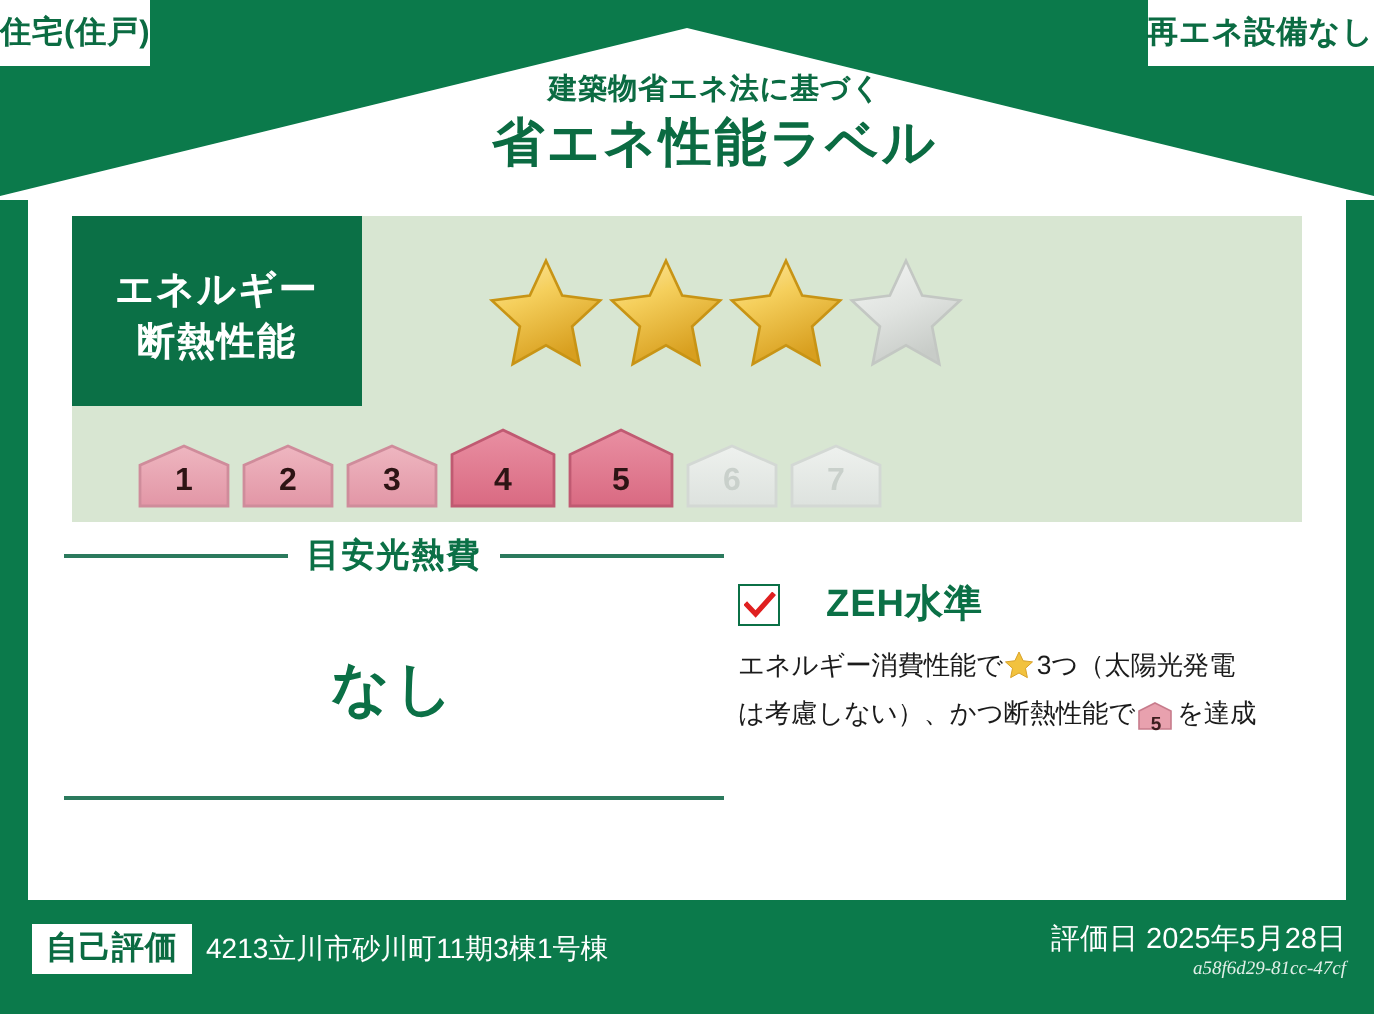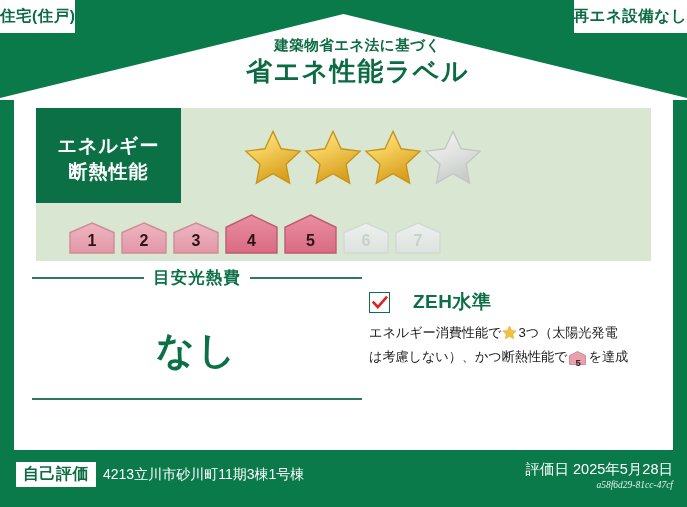--- a/index.html
+++ b/index.html
@@ -133,21 +133,21 @@
     display: flex; align-items: center; gap: 9px;
     color: #0b7046; font-weight: bold; font-size: 16.5px;
     letter-spacing: 1px;
   }
   .cost-head .rule { flex: 1; height: 2px; background: #2b7a5d; }
   .cost-value {
     margin-top: 36px;
     text-align: center;
     color: #0b7046;
     font-weight: bold;
-    font-size: 38px;
+    font-size: 29px;
     letter-spacing: 2px;
   }
   .cost-rule-bottom {
     position: absolute; left: 18px; top: 131px;
     width: 330px; height: 2px; background: #2b7a5d;
   }
 
   .zeh-block { position: absolute; left: 355px; top: 22px; width: 290px; }
   .zeh-head { display: flex; align-items: center; gap: 23px; }
   .checkbox {

